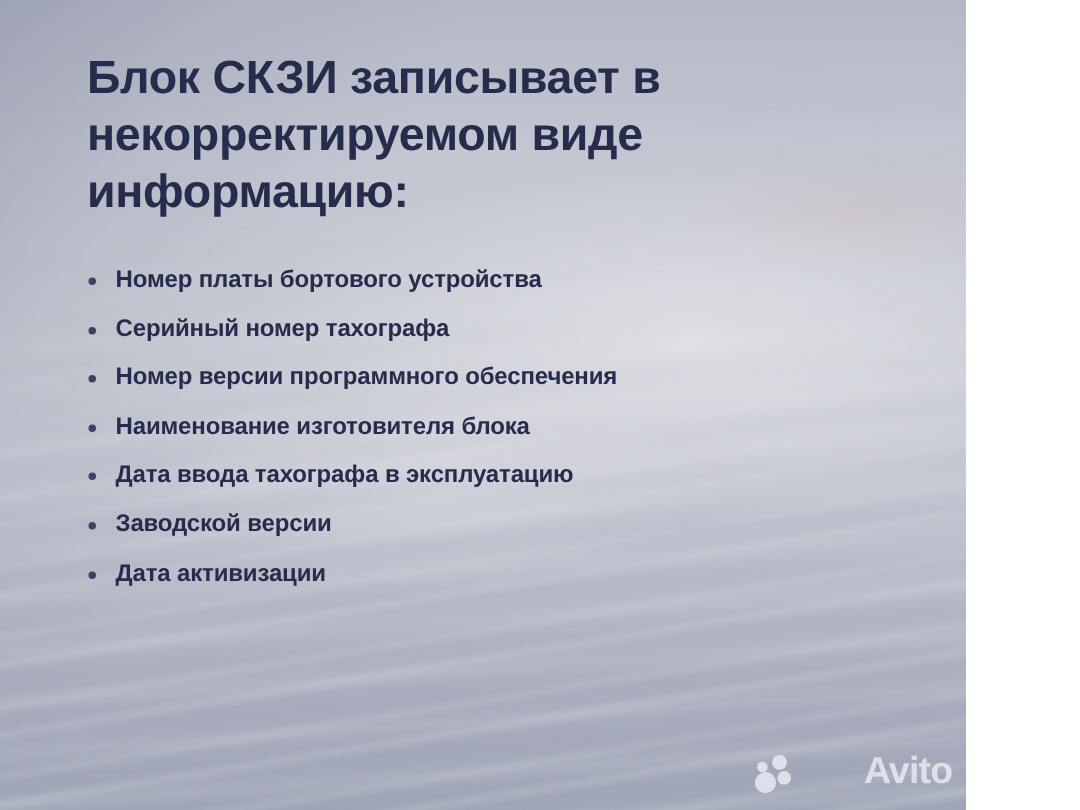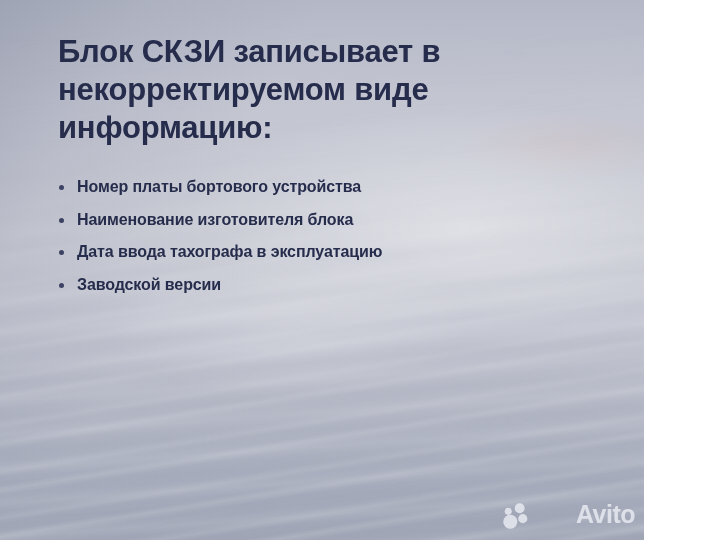--- a/index.html
+++ b/index.html
@@ -121,23 +121,26 @@
 <div class="stage">
   <div class="bg-overlay bg-light"></div>
   <div class="bg-overlay bg-streaks"></div>
 
   <h1 class="page-title">Блок СКЗИ записывает в
 некорректируемом виде
 информацию:</h1>
 
   <ul class="fact-list">
     <li>Номер платы бортового устройства</li>
+    <li>Серийный номер тахографа</li>
+    <li>Номер версии программного обеспечения</li>
     <li>Наименование изготовителя блока</li>
     <li>Дата ввода тахографа в эксплуатацию</li>
     <li>Заводской версии</li>
+    <li>Дата активизации</li>
   </ul>
 
   <div class="watermark">
     <span>
       <svg width="28" height="28" viewBox="0 0 27 27" aria-hidden="true">
         <circle cx="9" cy="20" r="6.8" fill="#eef0f6"></circle>
         <circle cx="7" cy="10" r="3.4" fill="#eef0f6"></circle>
         <circle cx="18" cy="7" r="4.8" fill="#eef0f6"></circle>
         <circle cx="21" cy="17" r="4.4" fill="#eef0f6"></circle>
       </svg>

